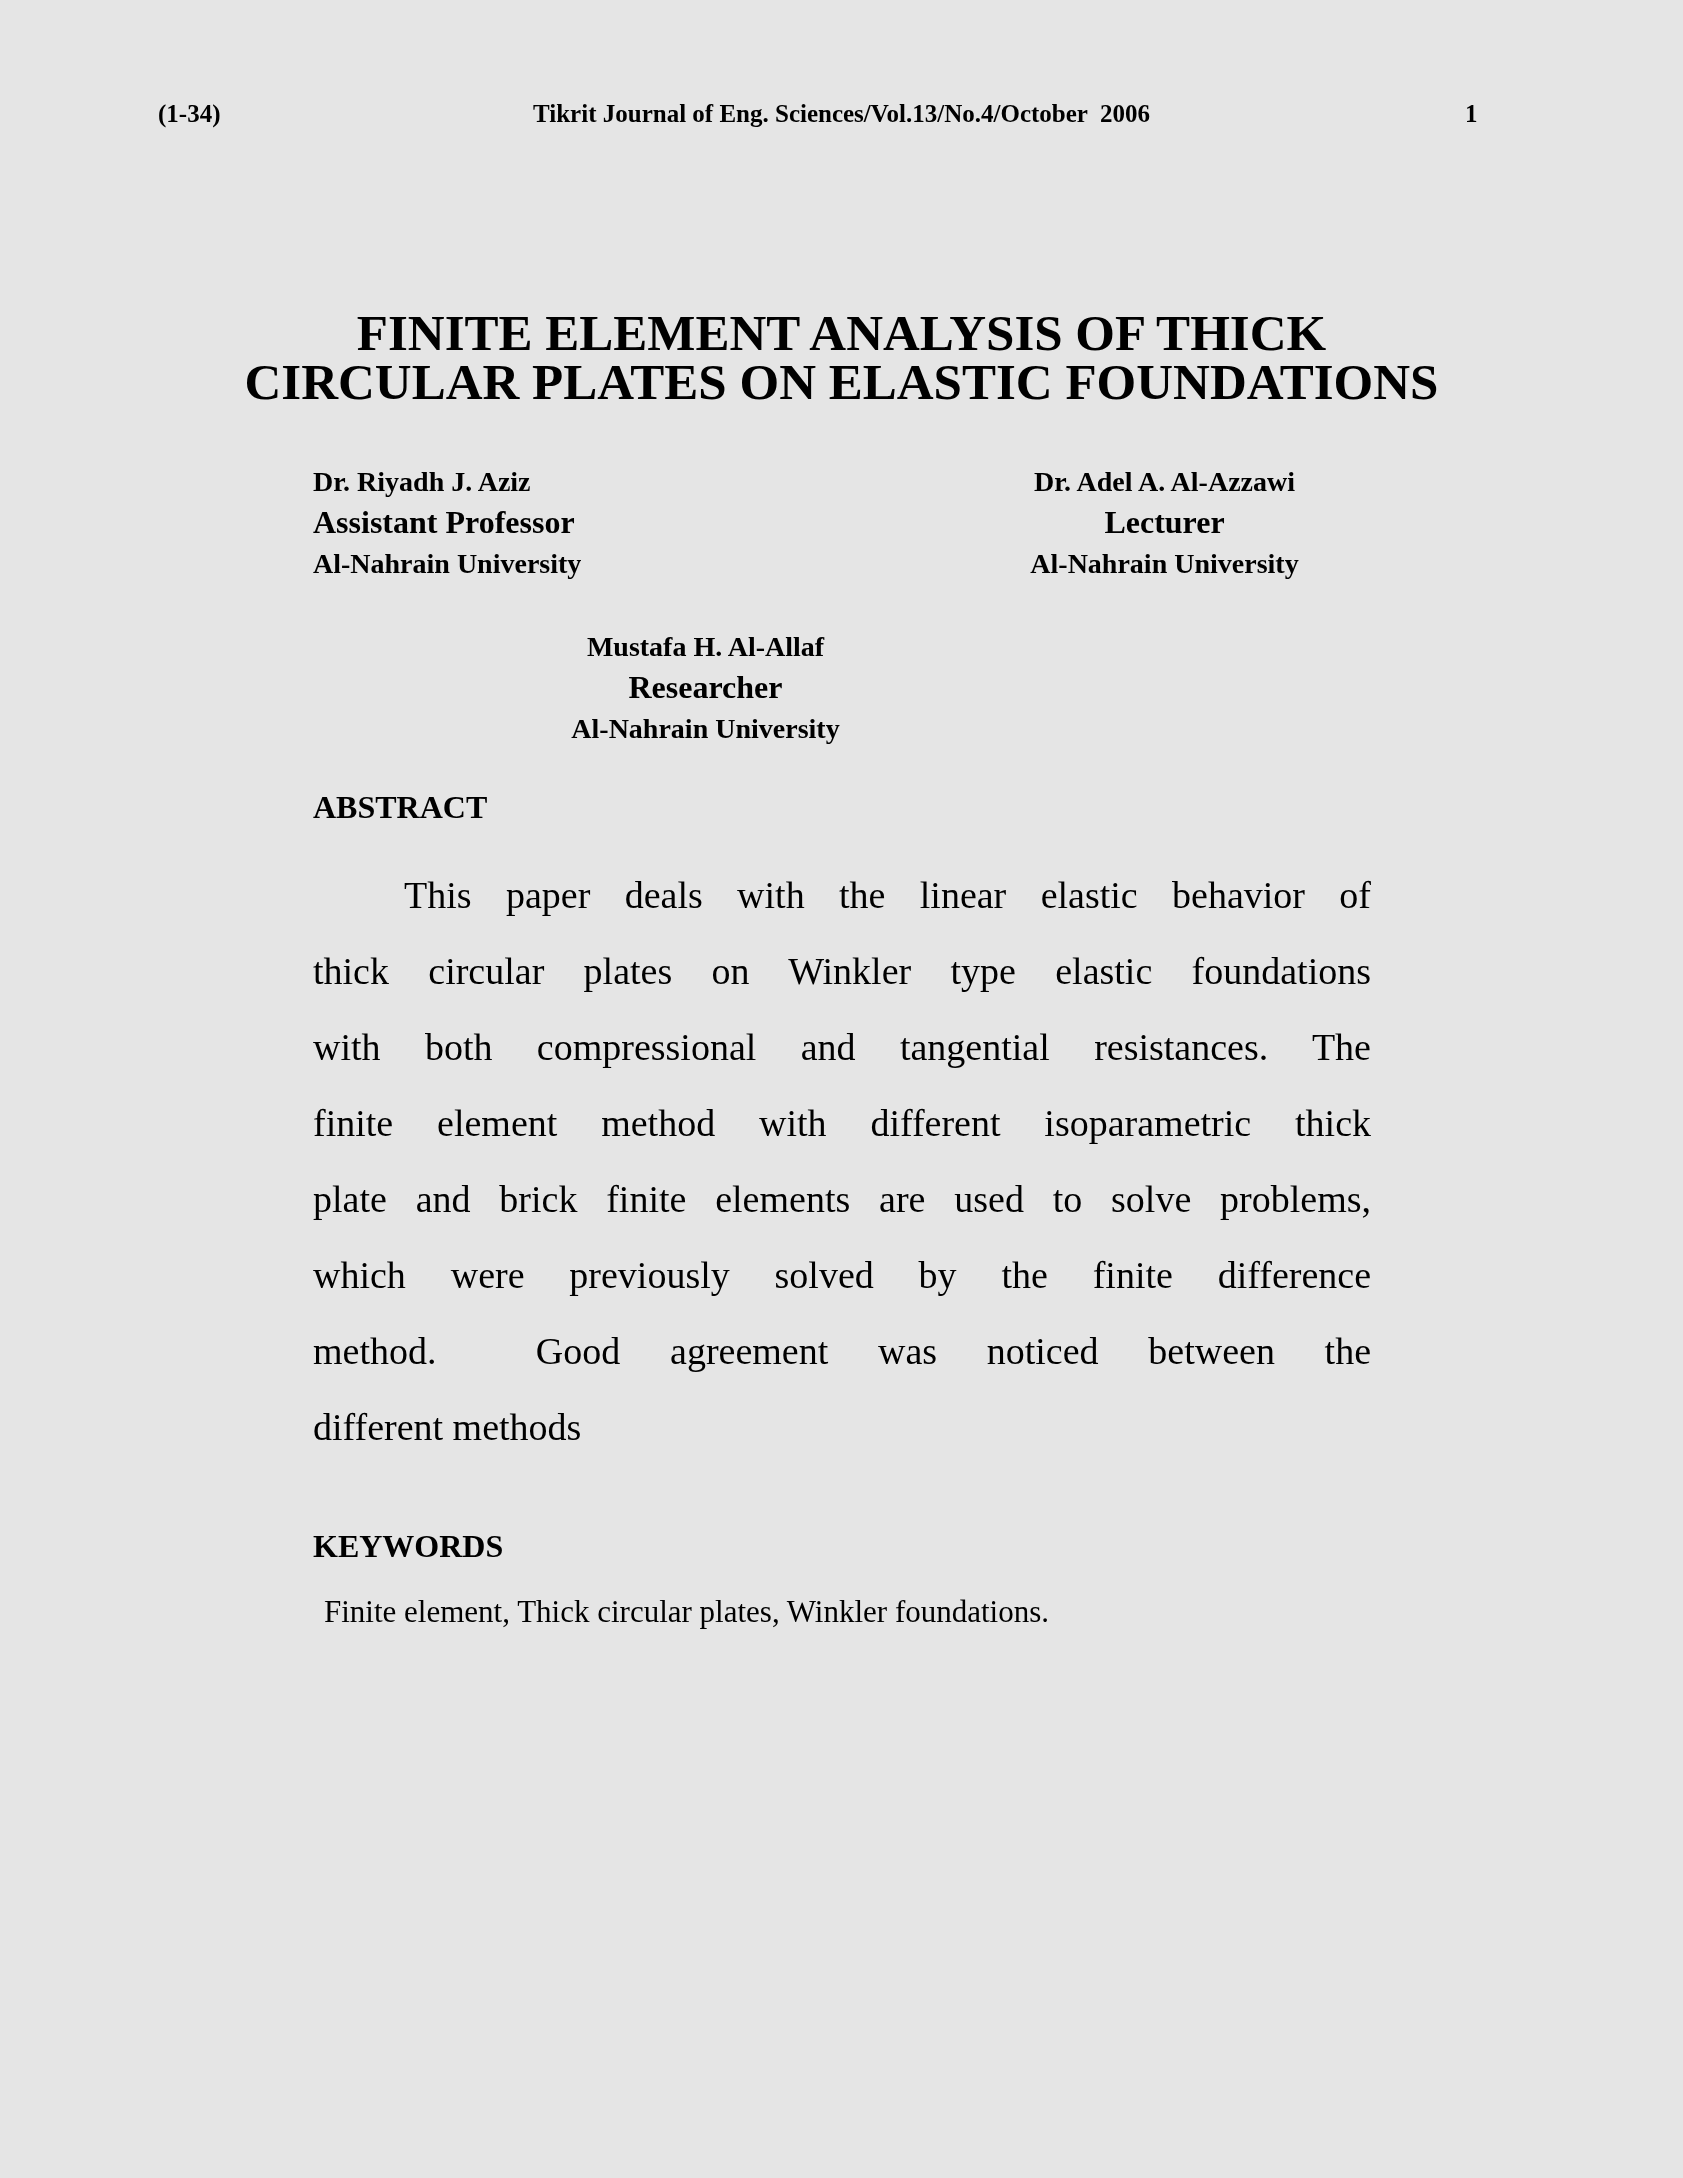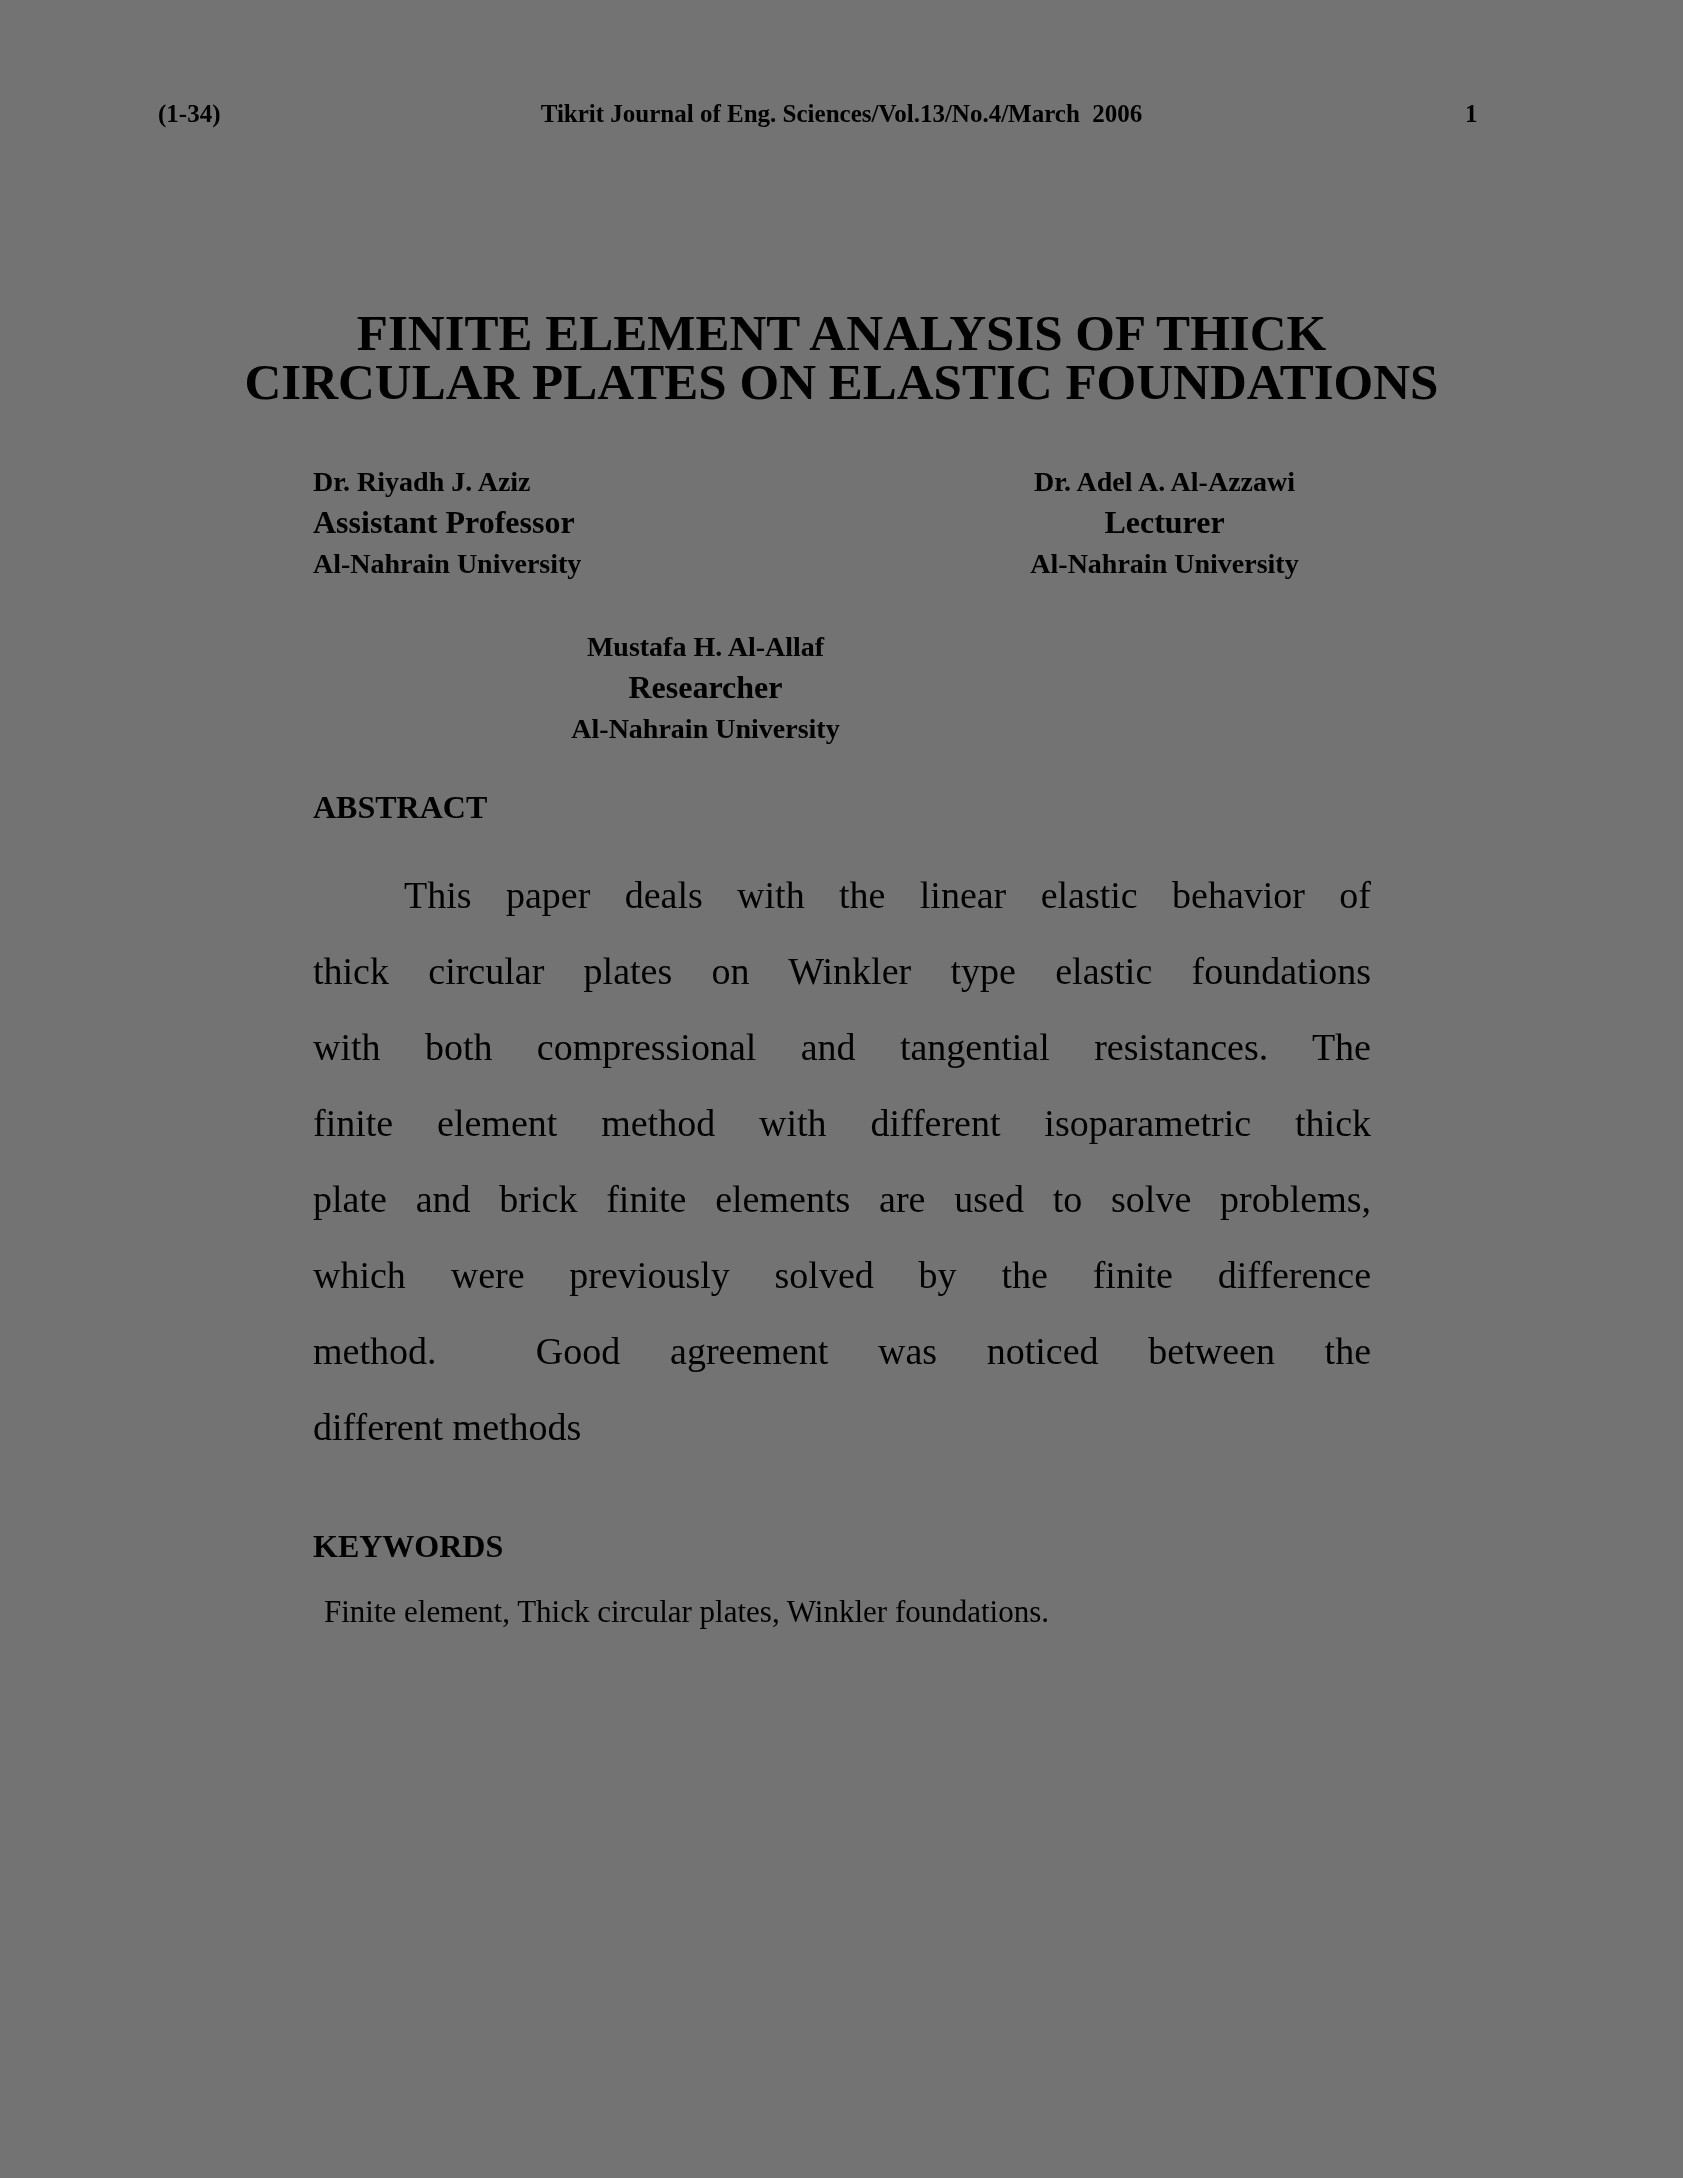--- a/index.html
+++ b/index.html
@@ -1,20 +1,20 @@
 <!DOCTYPE html>
 <html><head>
 <meta charset="utf-8">
 <style>
   html, body { margin: 0; padding: 0; background: #ffffff; }
   .page {
     position: relative;
     width: 1683px;
     height: 2178px;
-    background: #737373;
+    background: #e5e5e5;
     color: #000000;
     font-family: "Liberation Serif", "DejaVu Serif", serif;
     overflow: hidden;
   }
   
   .header { position: absolute; top: 100px; left: 0; width: 1683px; height: 30px; font-weight: bold; font-size: 25px; }
   .h-left  { position: absolute; left: 158px; top: 0; }
   .h-center{ position: absolute; left: 0; top: 0; width: 1683px; text-align: center; white-space: pre; }
   .h-right { position: absolute; left: 1465px; top: 0; }
   
@@ -46,21 +46,21 @@
   
   .keywords-text { position: absolute; left: 324px; top: 1590px; width: 1089px; font-size: 31px; line-height: 44px; }
 </style>
 </head>
 <body>
 
 <div class="page">
 
   <div class="header">
     <span class="h-left">(1-34)</span>
-    <span class="h-center">Tikrit Journal of Eng. Sciences/Vol.13/No.4/March  2006</span>
+    <span class="h-center">Tikrit Journal of Eng. Sciences/Vol.13/No.4/October  2006</span>
     <span class="h-right">1</span>
   </div>
 
   <h1 class="title">
     <span class="t-line">FINITE ELEMENT ANALYSIS OF THICK</span>
     <span class="t-line">CIRCULAR PLATES ON ELASTIC FOUNDATIONS</span>
   </h1>
 
   <div class="author author-left">
     <div class="a-name">Dr. Riyadh J. Aziz</div>

